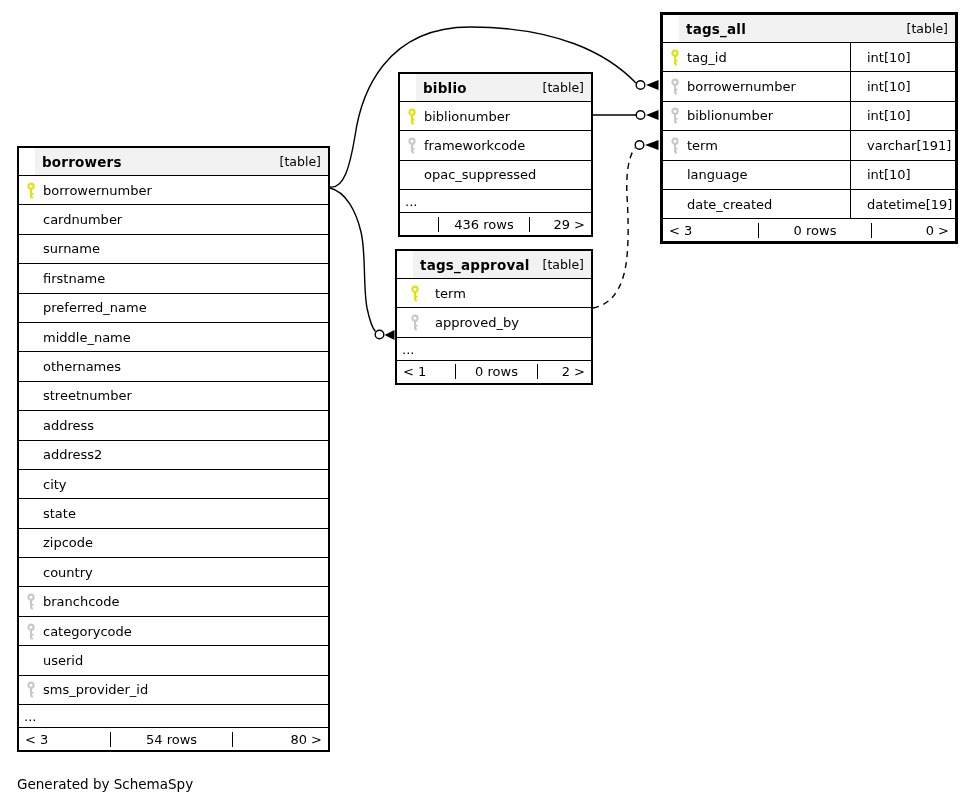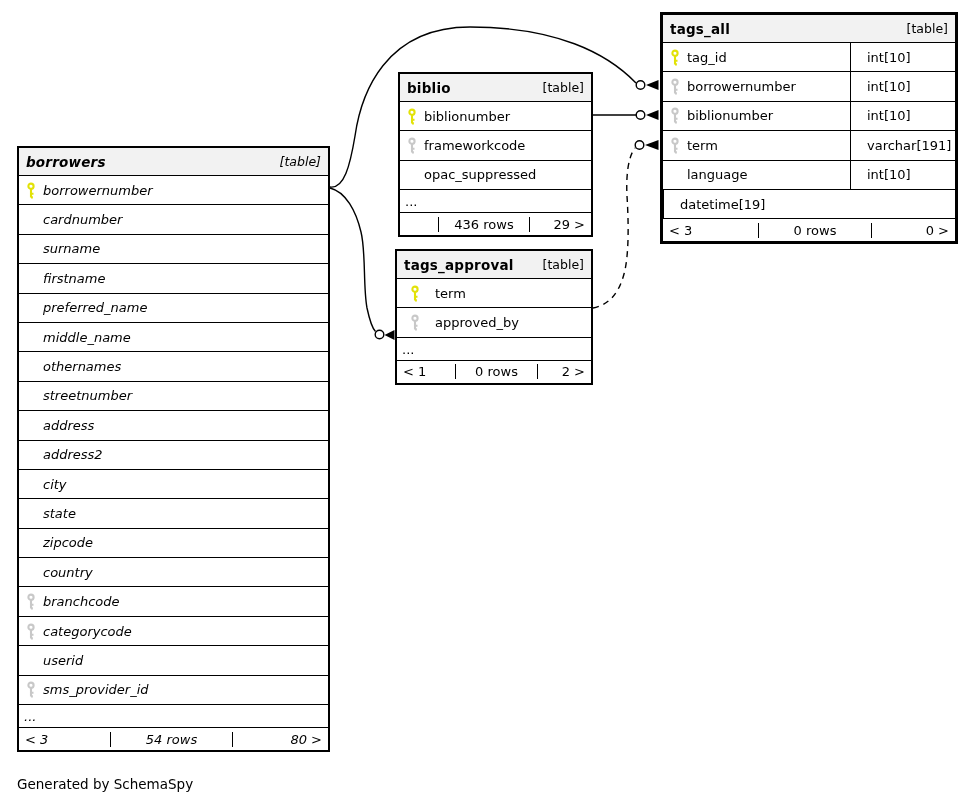--- a/index.html
+++ b/index.html
@@ -33,20 +33,21 @@
     font-size: 13px;
   }
   .tbl.focal { border-width: 3px; }
   .tbl-header {
     display: flex;
     justify-content: space-between;
     align-items: center;
     background: #f2f2f2;
     height: 27px;
     padding: 0 7px;
+    margin-left: 16px;
   }
   .tbl-title { font-weight: bold; font-size: 13.5px; letter-spacing: .2px; }
   .tbl-tag { font-size: 12.5px; }
   .col-row {
     display: flex;
     align-items: center;
     height: 29.4px;
     border-top: 1px solid #000000;
     background: #ffffff;
   }
@@ -116,21 +117,21 @@
 
     <path class="edge dashed" d="M 593 308 C 609 305 619 293 624 274 C 630 252 628 212 627 196 C 626 176 628 157 635 148"></path>
     <circle class="endpoint-circle" cx="639.5" cy="145" r="4.3"></circle>
     <path class="crow" d="M 645 145 L 658.5 140 L 658.5 150 Z"></path>
 
     <path class="edge" d="M 330 188 C 346 192 356 211 361 232 C 366 252 363 287 367 308 C 370 322 372 328 375.5 331.5"></path>
     <circle class="endpoint-circle" cx="379.5" cy="334.5" r="4.3"></circle>
     <path class="crow" d="M 384.5 335 L 394.5 330 L 394.5 340 Z"></path>
   </svg>
 
-  <div class="tbl" style="left:17px; top:146px; width:313px;font-style:italic;">
+  <div class="tbl" style="left:17px; top:146px; width:313px;">
     <div class="tbl-header">
       <span class="tbl-title">borrowers</span>
       <span class="tbl-tag">[table]</span>
     </div>
     <div class="col-row">
       <span class="keyslot">
           <svg class="key pk" width="12" height="17" viewBox="0 0 12 17">
             <circle cx="6" cy="4.2" r="2.6" fill="none" stroke-width="2.1"></circle>
             <path d="M6 6.9 L6 15.4 M6 11.7 L8.5 11.7 M6 15.4 L7.9 15.4" fill="none" stroke-width="2.1"></path>
           </svg>
@@ -348,20 +349,24 @@
       <span class="type-cell">varchar[191]</span>
     </div>
     <div class="col-row">
       <span class="name-cell">
         <span class="keyslot"></span>
         <span class="colname">language</span>
       </span>
       <span class="type-cell">int[10]</span>
     </div>
     <div class="col-row">
+      <span class="name-cell">
+        <span class="keyslot"></span>
+        <span class="colname">date_created</span>
+      </span>
       <span class="type-cell">datetime[19]</span>
     </div>
     <div class="tbl-footer">
       <span class="f-cell" style="width:95px;">&lt; 3</span>
       <span class="f-cell f-center" style="width:113px;">0 rows</span>
       <span class="f-cell f-right">0 &gt;</span>
     </div>
   </div>
 
   <div class="caption">Generated by SchemaSpy</div>

